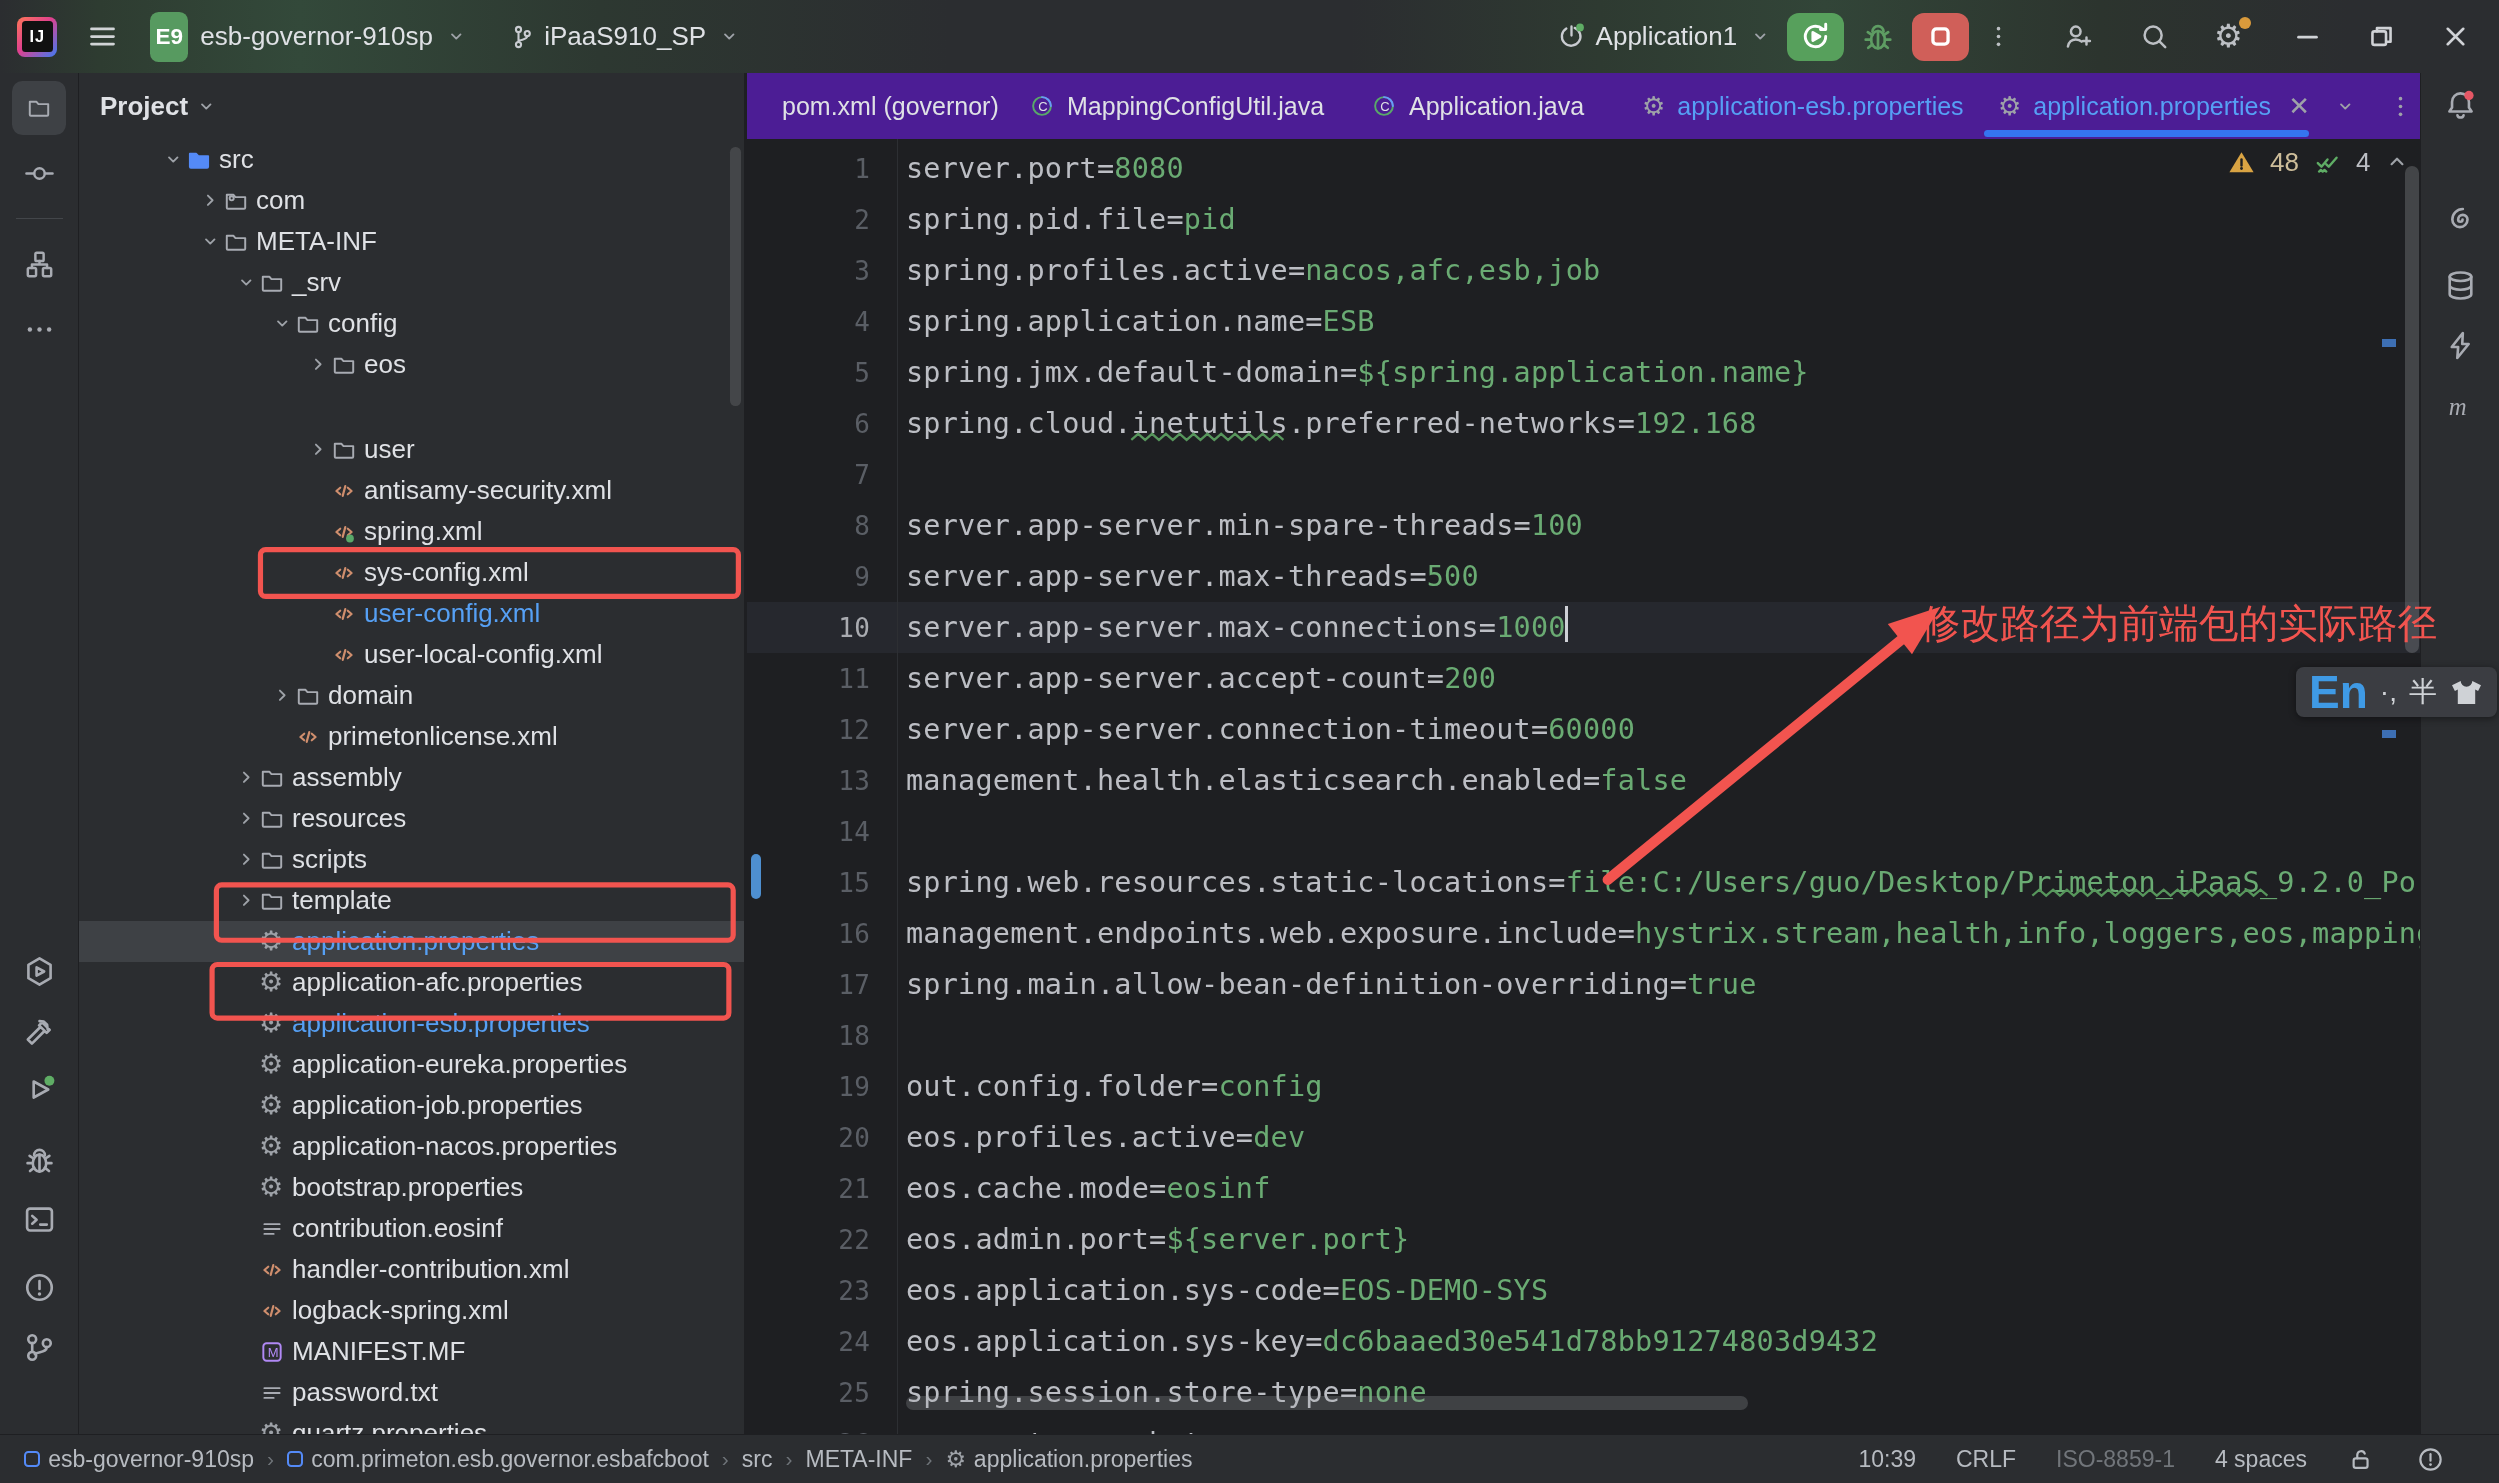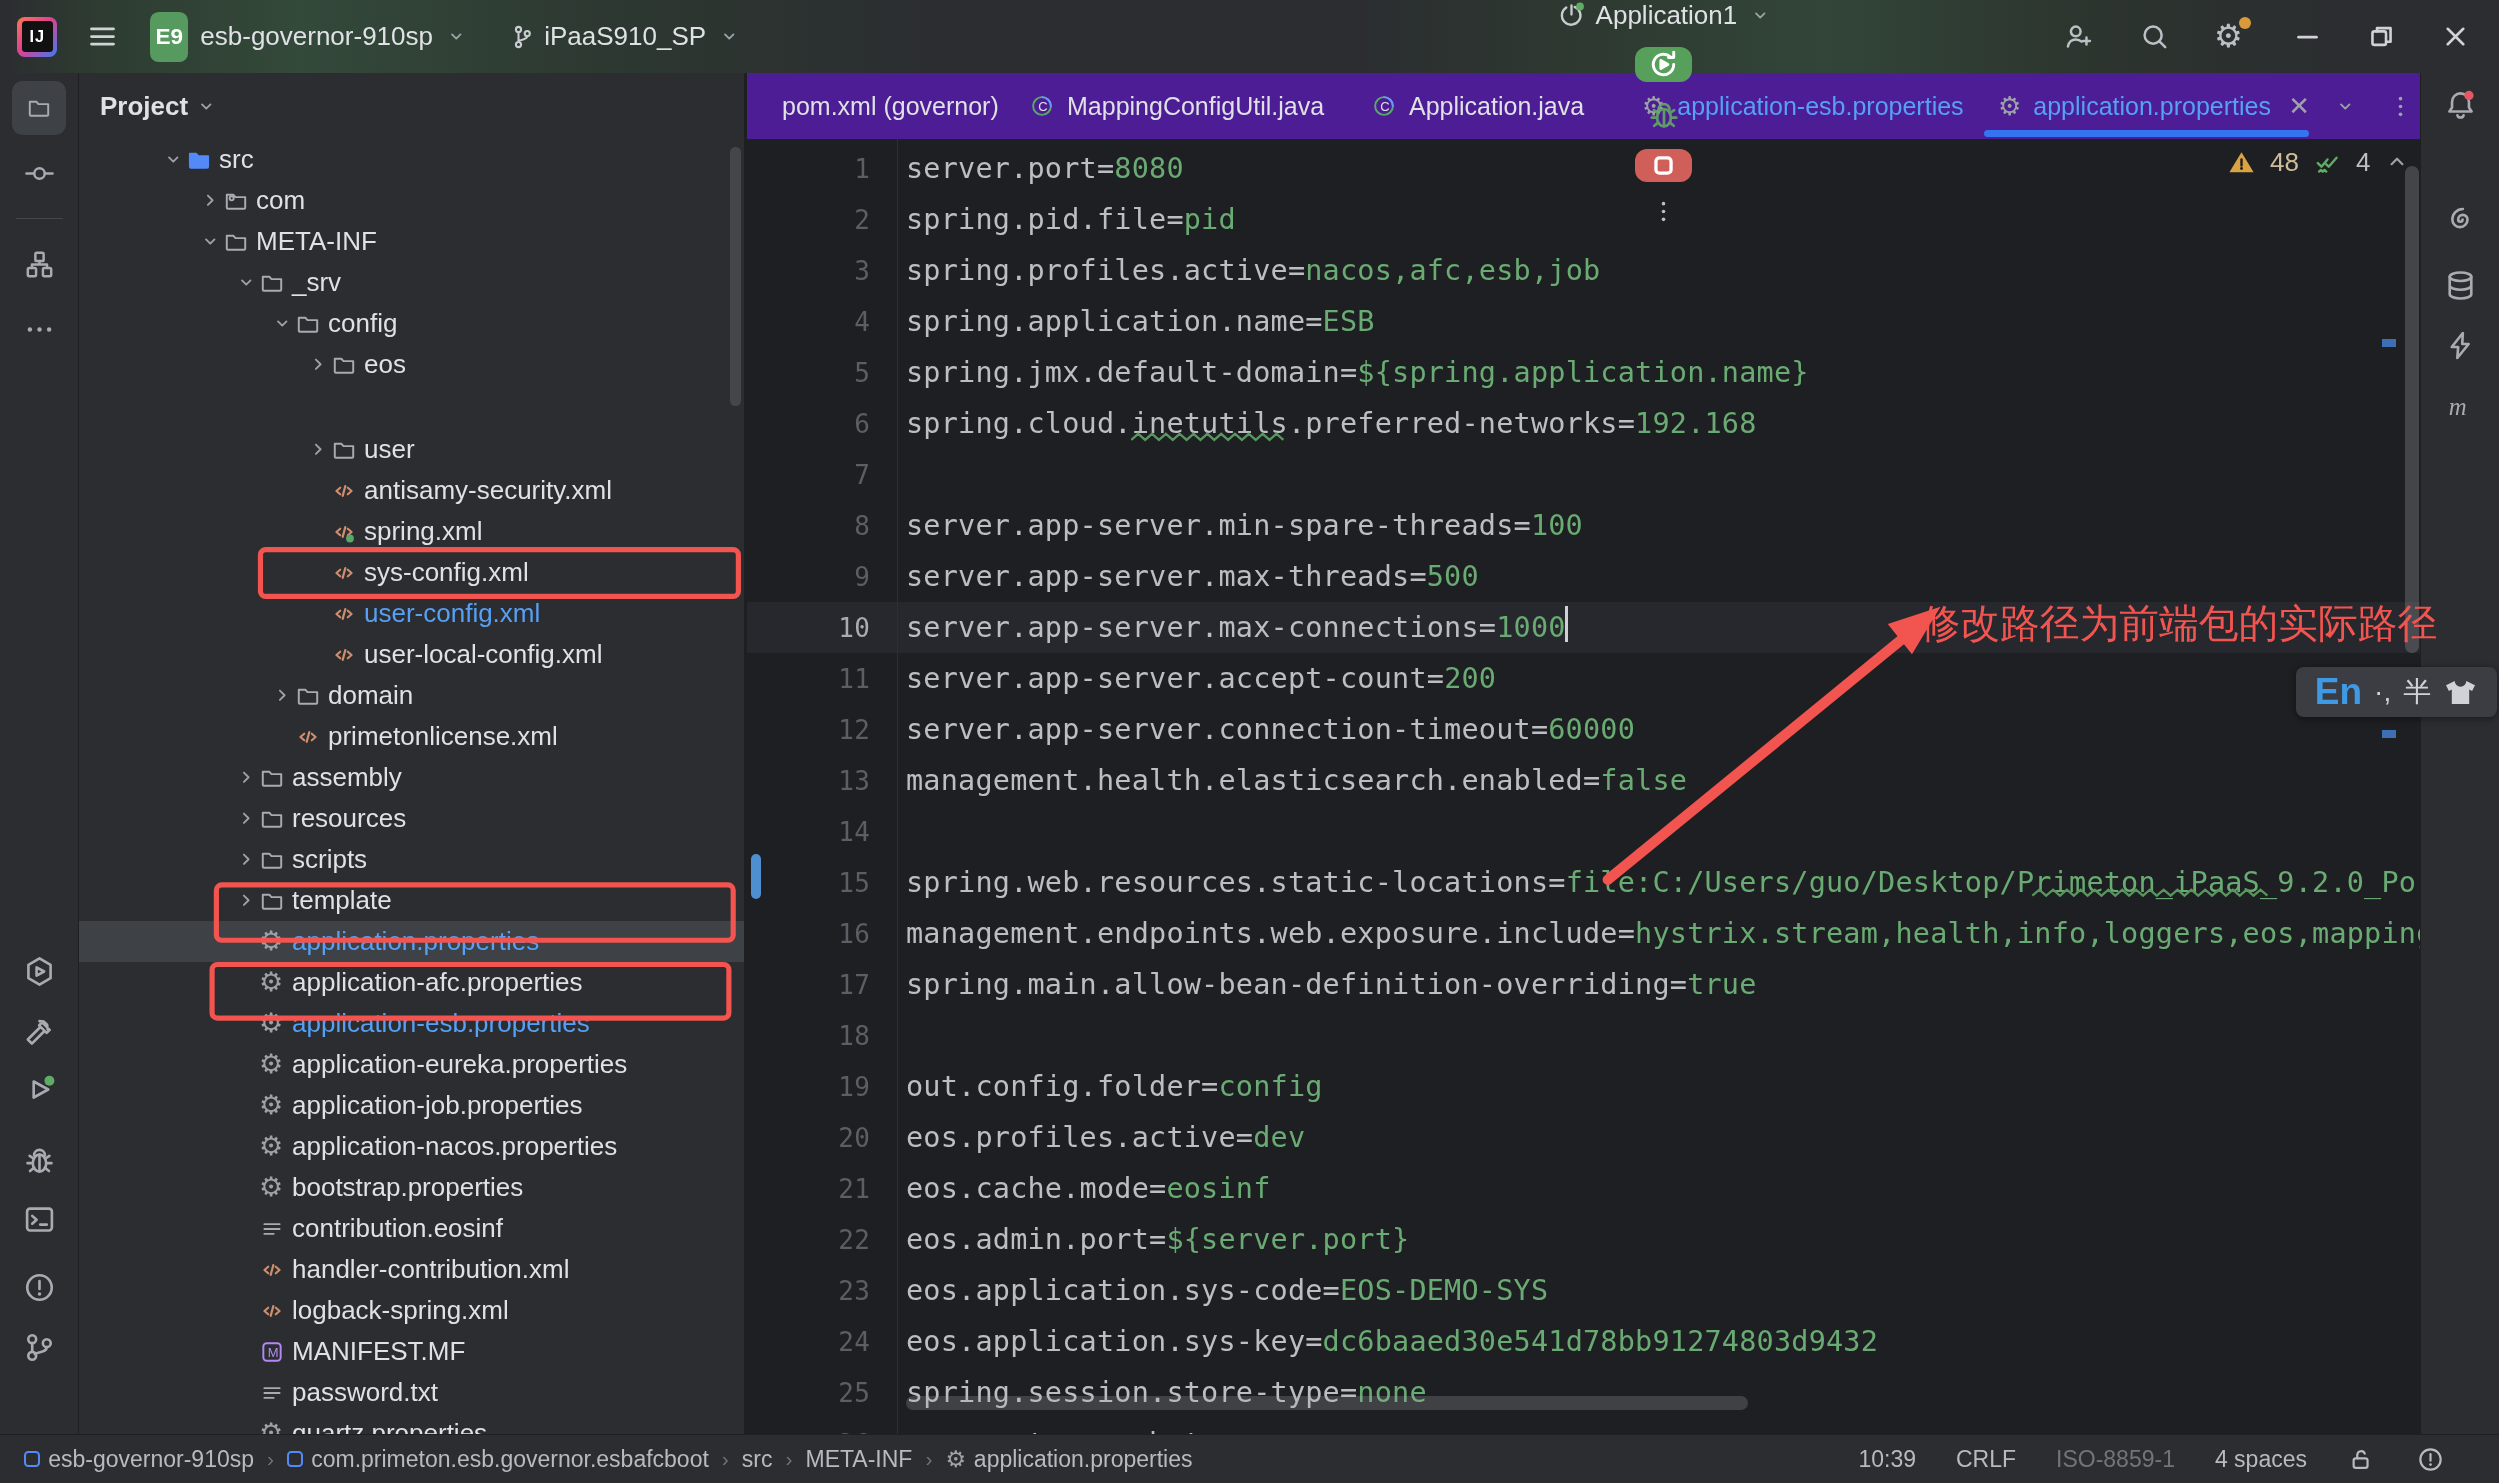--- a/index.html
+++ b/index.html
@@ -11,21 +11,21 @@
   .tb-item{display:flex;align-items:center;gap:8.6px;color:#dfe1e5;font-size:26px;}
   #ide-logo{width:40px;height:40px;margin-left:17.3px;border-radius:7.8px;
     background:linear-gradient(135deg,#ff7757 0%,#e0418e 45%,#3d7bf4 100%);position:relative;}
   #ide-logo .inner{position:absolute;inset:4.3px;background:#111;border-radius:3.5px;color:#fff;
     font-size:16.4px;font-weight:bold;display:flex;align-items:center;justify-content:center;letter-spacing:0.9px;}
   #hamburger{margin-left:29px;}
   #prj-badge{width:38px;height:50px;margin-left:31px;border-radius:8.6px;background:#579a60;color:#fff;
     font-weight:bold;font-size:22.5px;display:flex;align-items:center;justify-content:center;}
   #prj-name{margin-left:12px;font-size:26px;}
   #branch-wrap{margin-left:40px;}
-  #run-zone{position:absolute;left:1556px;top:0;height:73px;display:flex;align-items:center;gap:15.6px;flex-direction:column;}
+  #run-zone{position:absolute;left:1556px;top:0;height:73px;display:flex;align-items:center;gap:15.6px;}
   .sq-btn{width:57px;height:48px;border-radius:12px;display:flex;align-items:center;justify-content:center;}
   .green-btn{background:#57a05c;}
   .red-btn{background:#d05f59;}
   #tb-right{position:absolute;right:0;top:0;height:73px;display:flex;align-items:center;gap:43px;padding-right:29px;}
   .tbi{opacity:.92;display:flex;align-items:center;justify-content:center;position:relative;}
   .chev-sm{margin-left:3.5px;}
   
   #leftstrip{position:absolute;left:0;top:73px;width:78px;bottom:48px;background:#2b2d30;border-right:0.9px solid #1e1f22;z-index:10;}
   .strip-btn{position:absolute;left:50%;transform:translate(-50%,-50%);width:54px;height:54px;border-radius:10.4px;
     display:flex;align-items:center;justify-content:center;color:#a8abb2;}
@@ -75,21 +75,21 @@
   #breadcrumbs{display:flex;align-items:center;gap:13px;padding-left:24px;}
   .bc-sep{color:#6f7479;font-size:21px;}
   .bc-item{display:flex;align-items:center;gap:7.8px;}
   .bc-module{width:16.4px;height:16.4px;border:2.6px solid #548af7;border-radius:4.3px;box-sizing:border-box;}
   #sb-right{display:flex;align-items:center;gap:40px;padding-right:55px;}
   .dim{color:#71757a;}
   
   #annot{position:absolute;inset:0;z-index:50;pointer-events:none;}
   #ime{position:absolute;left:2296px;top:667px;width:201px;height:50px;background:#3b3d42;border-radius:7.8px;
     display:flex;align-items:center;justify-content:center;gap:12px;z-index:60;box-shadow:0 1.7px 7px rgba(0,0,0,.4);}
-  #ime .lang{color:#3f9ae5;font-size:37px;font-weight:bold;}
+  #ime .lang{color:#3f9ae5;font-size:46px;font-weight:bold;}
   #ime .g{color:#cfd2d6;font-size:28px;}
   svg{display:block;}
 </style>
 </head>
 <body>
 
 <div id="titlebar">
   <div id="ide-logo">
       <div class="inner">IJ</div>
     </div>

